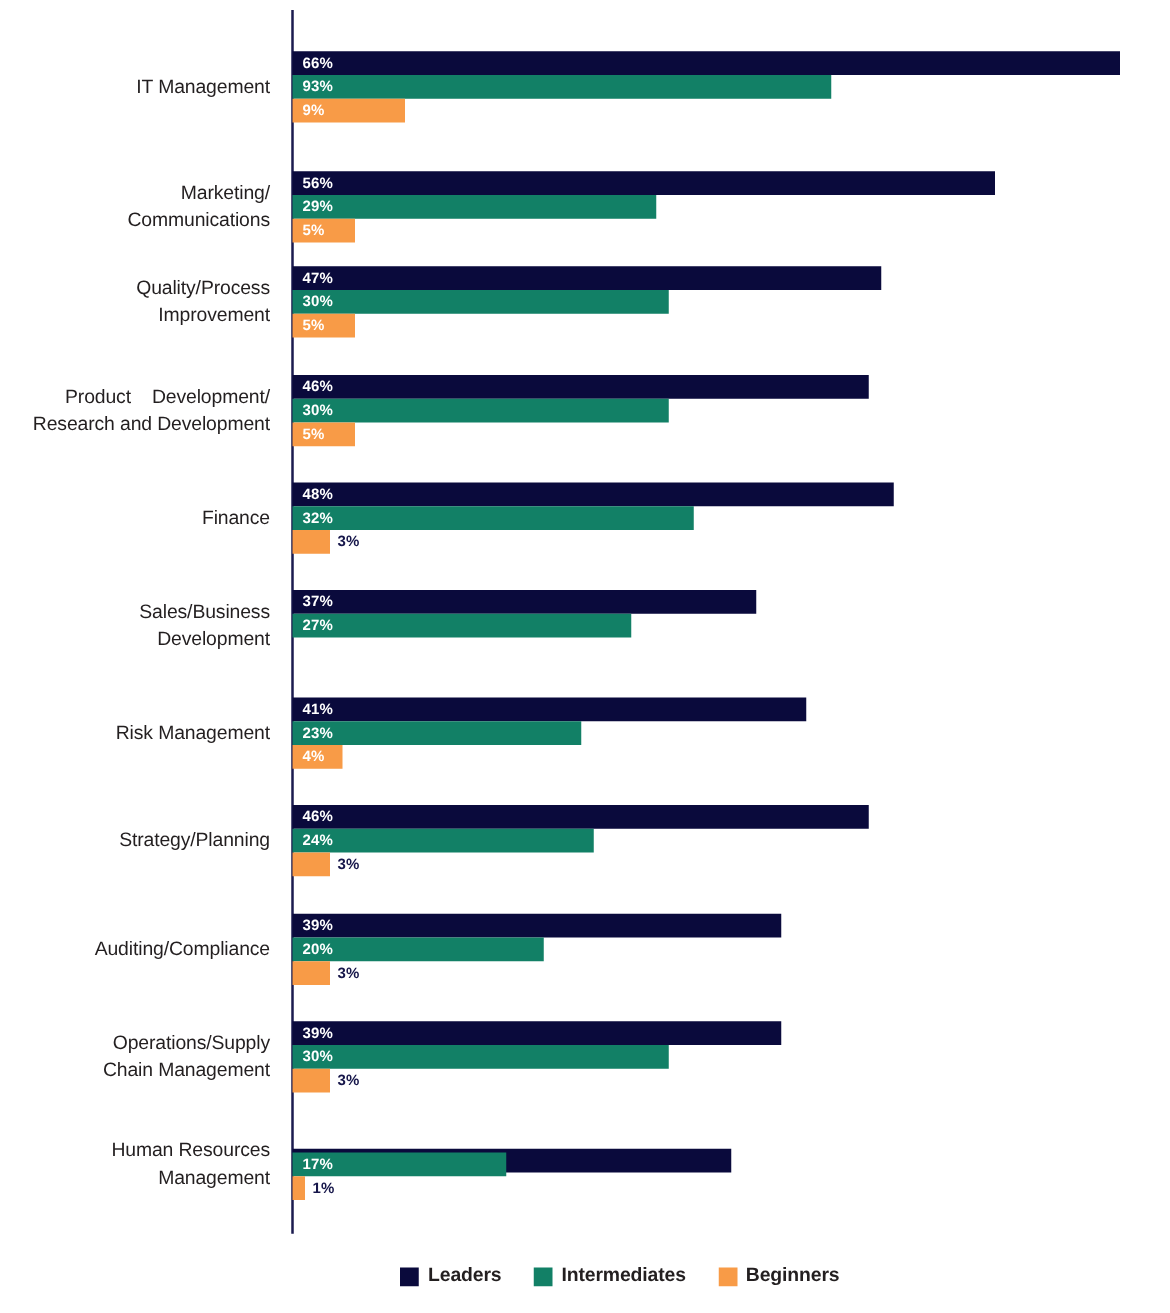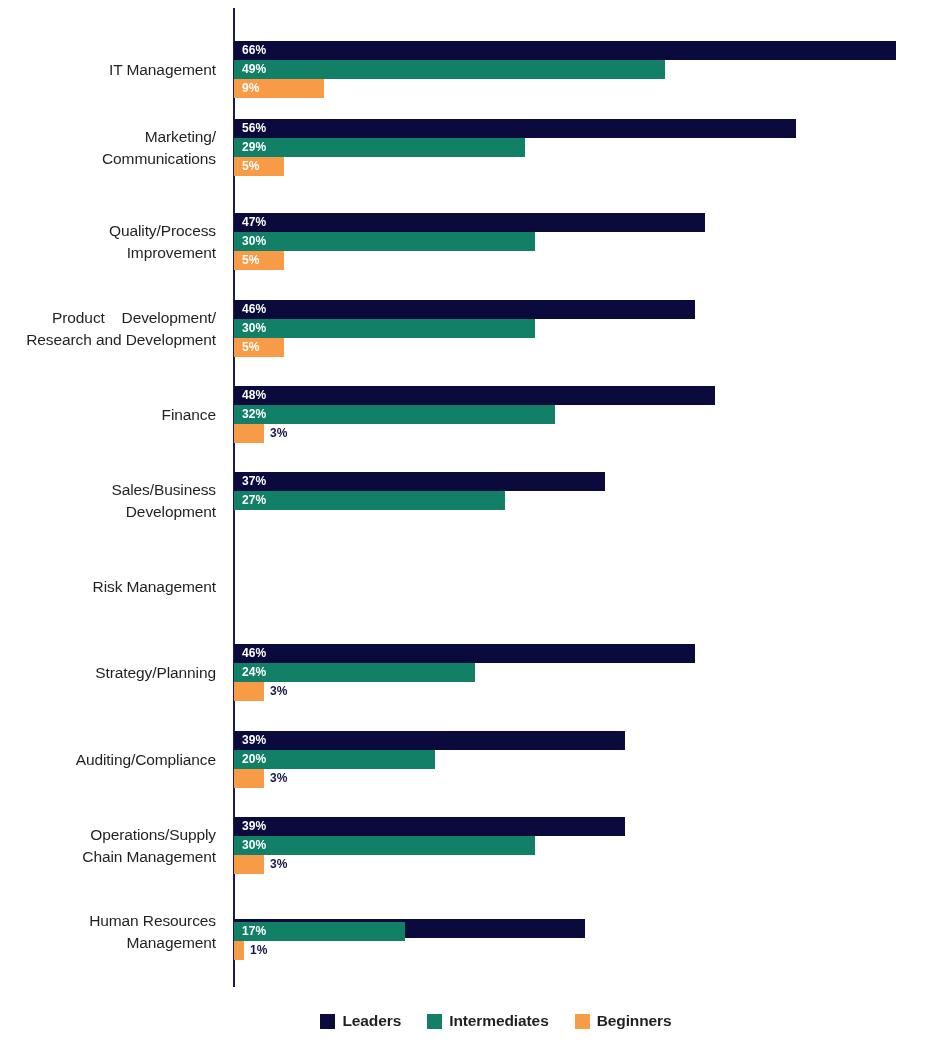--- a/index.html
+++ b/index.html
@@ -147,29 +147,29 @@
 
   <div class="group" style="top: 39px;">
         <div class="cat-label">IT Management</div>
         <div class="bars">
           <div class="bar-row r0" style="width: 702px;">
             <div class="bar leaders" title="Leaders: 66%" style="width: 661.98px;"></div>
             <div class="bar-label">66%</div>
           </div>
           <div class="bar-row r1" style="width: 702px;">
             <div class="bar intermediates" title="Intermediates: 43%" style="width: 431.29px;"></div>
-            <div class="bar-label">49%</div>
+            <div class="bar-label">93%</div>
           </div>
           <div class="bar-row r2" style="width: 702px;">
             <div class="bar beginners" title="Beginners: 9%" style="width: 90.27px;"></div>
             <div class="bar-label">9%</div>
           </div>
         </div>
       </div>
-      <div class="group" style="top: 117px;">
+      <div class="group" style="top: 135px;">
         <div class="cat-label">Marketing/
 Communications</div>
         <div class="bars">
           <div class="bar-row r0" style="width: 702px;">
             <div class="bar leaders" title="Leaders: 56%" style="width: 561.68px;"></div>
             <div class="bar-label">56%</div>
           </div>
           <div class="bar-row r1" style="width: 702px;">
             <div class="bar intermediates" title="Intermediates: 29%" style="width: 290.87px;"></div>
             <div class="bar-label">29%</div>
@@ -243,20 +243,34 @@
           </div>
           <div class="bar-row r1" style="width: 838px; text-align: right;">
             <div class="bar intermediates" title="Intermediates: 27%" style="width: 270.81px;"></div>
             <div class="bar-label">27%</div>
           </div>
           <div class="bar-row r2" style="width: 702px;"></div>
         </div>
       </div>
       <div class="group" style="top: 556.2px;">
         <div class="cat-label">Risk Management</div>
+        <div class="bars">
+          <div class="bar-row r0" style="width: 702px;">
+            <div class="bar leaders" title="Leaders: 41%" style="width: 411.23px;"></div>
+            <div class="bar-label">41%</div>
+          </div>
+          <div class="bar-row r1" style="width: 702px;">
+            <div class="bar intermediates" title="Intermediates: 23%" style="width: 230.69px;"></div>
+            <div class="bar-label">23%</div>
+          </div>
+          <div class="bar-row r2" style="width: 702px;">
+            <div class="bar beginners" title="Beginners: 4%" style="width: 40.12px;"></div>
+            <div class="bar-label">4%</div>
+          </div>
+        </div>
       </div>
       <div class="group" style="top: 642.4px;">
         <div class="cat-label">Strategy/Planning</div>
         <div class="bars">
           <div class="bar-row r0" style="width: 702px;">
             <div class="bar leaders" title="Leaders: 46%" style="width: 461.38px;"></div>
             <div class="bar-label">46%</div>
           </div>
           <div class="bar-row r1" style="width: 702px;">
             <div class="bar intermediates" title="Intermediates: 24%" style="width: 240.72px;"></div>

